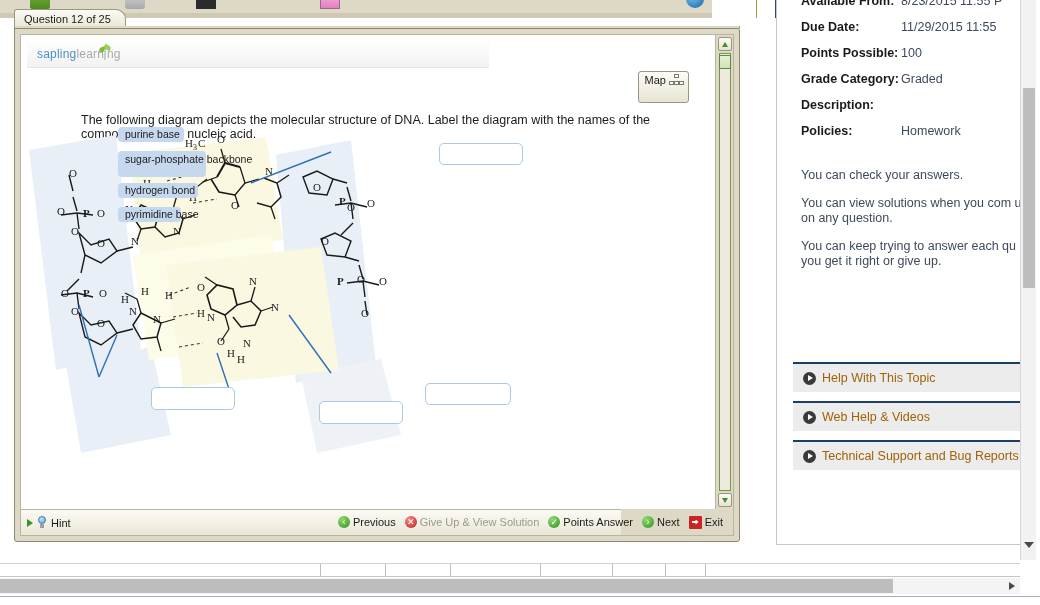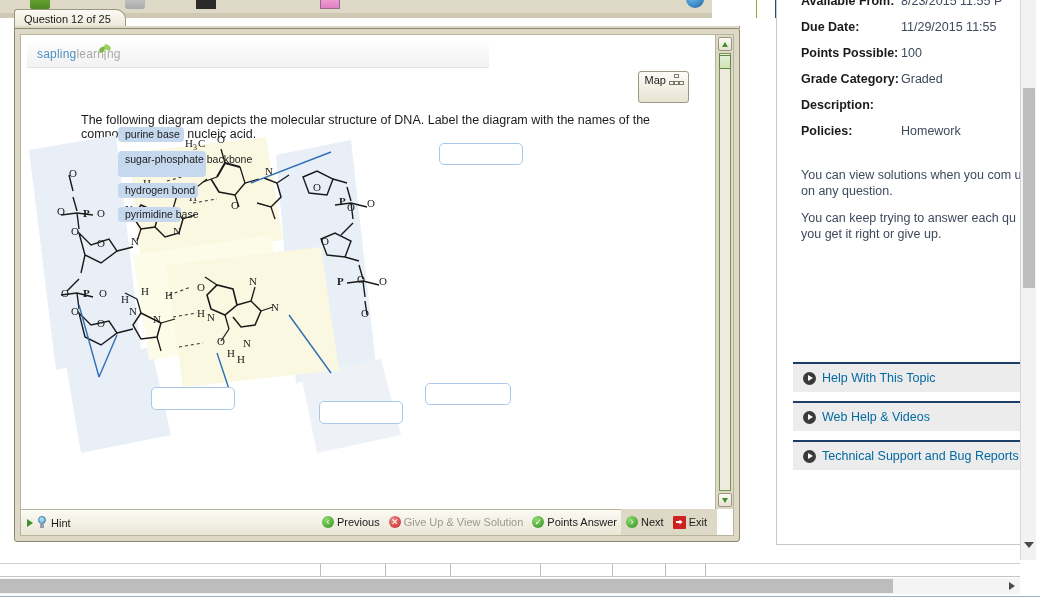--- a/index.html
+++ b/index.html
@@ -148,21 +148,21 @@
     position: absolute; left: 3px; top: 18px; bottom: 18px; width: 12px;
     background: #efeade; border: 1px solid #6e9a4e;
   }
   .qscroll .thumb {
     position: absolute; left: 3px; top: 20px; width: 12px; height: 14px;
     background: linear-gradient(#e4f0d6,#cfe3b6); border: 1px solid #5d8a3e;
   }
 
   
   .actionbar {
-    position: absolute; left: 0; right: 16px; bottom: 0; height: 26px;
+    position: absolute; left: 0; right: 0; bottom: 0; height: 26px;
     background: #ded9c6;
   }
   .hintwrap {
     position: absolute; left: 0; top: 0; height: 26px; width: 600px;
     background: linear-gradient(#fbfaf4,#ebe6d6);
     border-top: 1px solid #b9b49c;
     display: flex; align-items: center; padding-left: 6px; gap: 4px;
   }
   .hint-tri {
     width: 0; height: 0; border-left: 6px solid #3f8f2c;
@@ -217,21 +217,21 @@
     display: flex; align-items: center; gap: 6px; padding-left: 10px;
   }
   .sec-icon {
     width: 13px; height: 13px; border-radius: 50%; background: #3a3a3a;
     position: relative; flex: 0 0 13px;
   }
   .sec-icon::after {
     content: ""; position: absolute; left: 5px; top: 3.5px; width: 0; height: 0;
     border-left: 5px solid #fff; border-top: 3px solid transparent; border-bottom: 3px solid transparent;
   }
-  .sec-label { font-size: 12.5px; color: #0369a1; white-space: nowrap; }
+  .sec-label { font-size: 12.5px; color: #a16207; white-space: nowrap; }
 
   
   .rscroll {
     position: absolute; left: 1020px; top: 0; width: 16px; height: 560px;
     background: #f2f2f2; border-left: 1px solid #d6d6d6;
   }
   .rscroll .rthumb {
     position: absolute; left: 2px; top: 88px; width: 12px; height: 200px;
     background: #bdbdbd; border-radius: 1px;
   }
@@ -560,20 +560,21 @@
         <span class="mlabel">Description:</span>
         <span class="mval"></span>
       </div>
       <div class="mrow">
         <span class="mlabel">Policies:</span>
         <span class="mval">Homework</span>
       </div>
     </div>
 
     <div class="policies">
+      <div class="ptext">You can check your answers.</div>
       <div class="ptext">You can view solutions when you com up on any question.</div>
       <div class="ptext">You can keep trying to answer each qu you get it right or give up.</div>
     </div>
 
     <div class="section" style="top:362px;">
       <span class="sec-icon"></span>
       <span class="sec-label">Help With This Topic</span>
     </div>
     <div class="section" style="top:401px;">
       <span class="sec-icon"></span>

